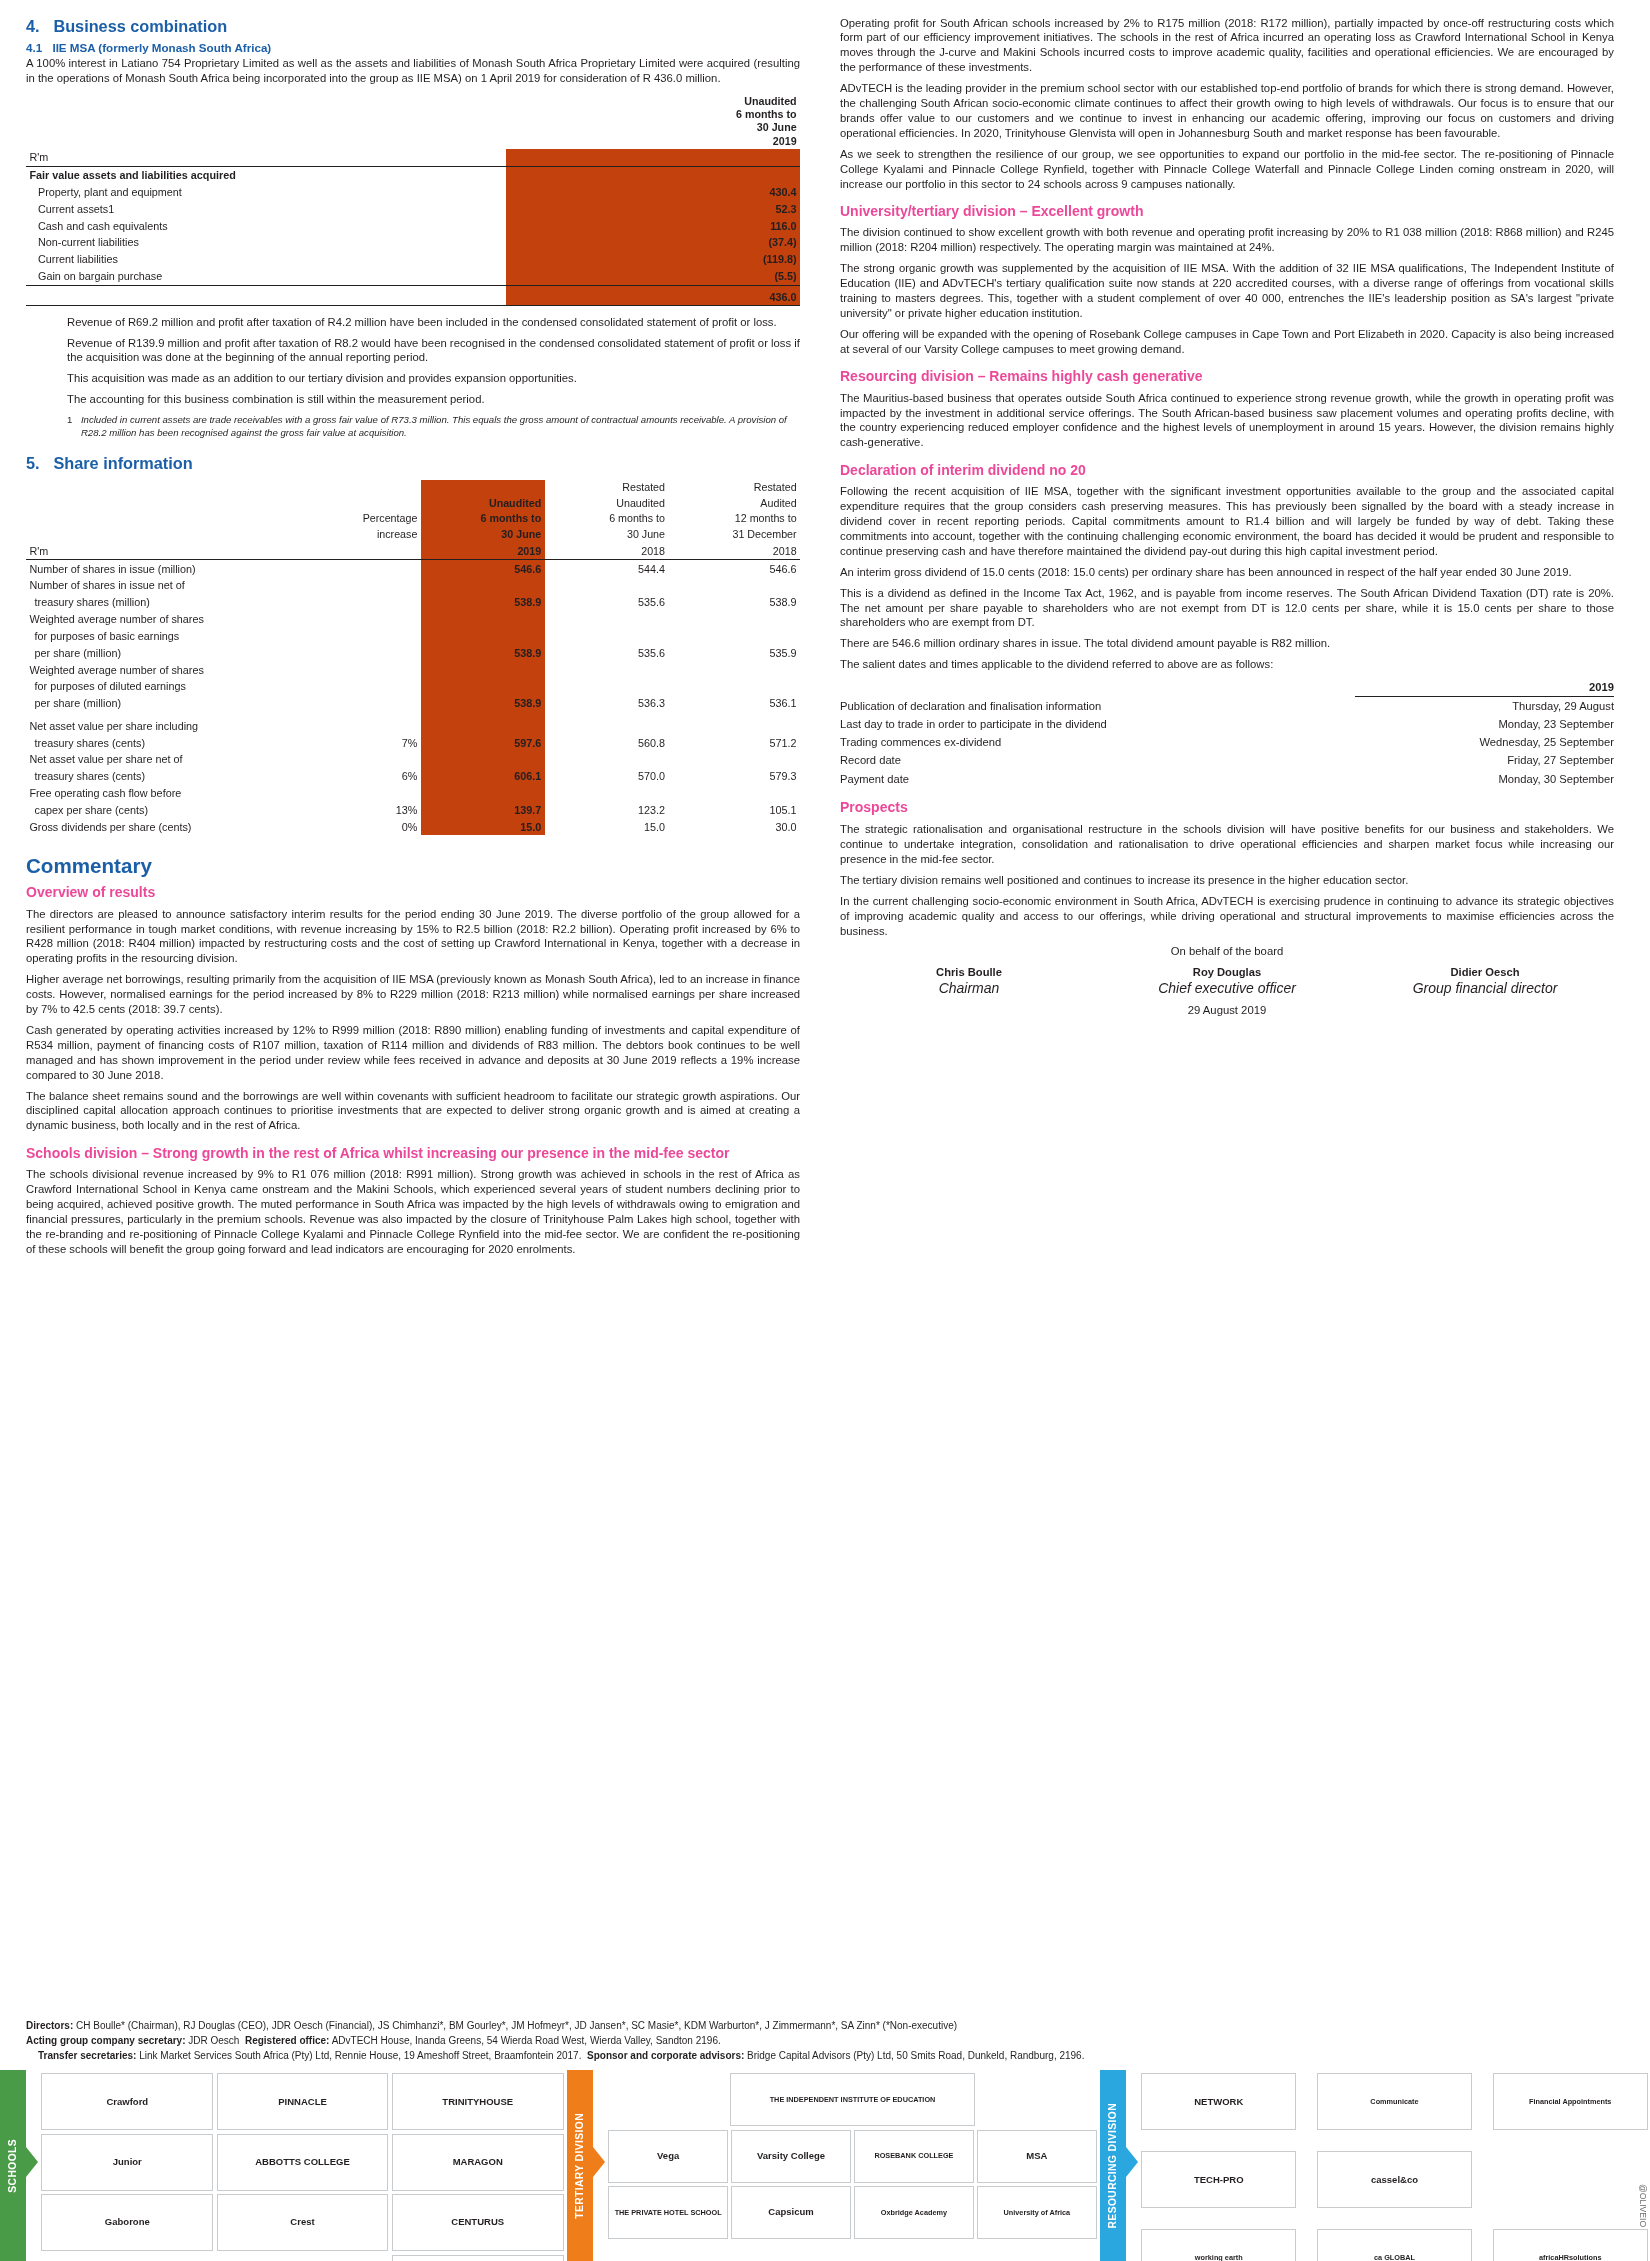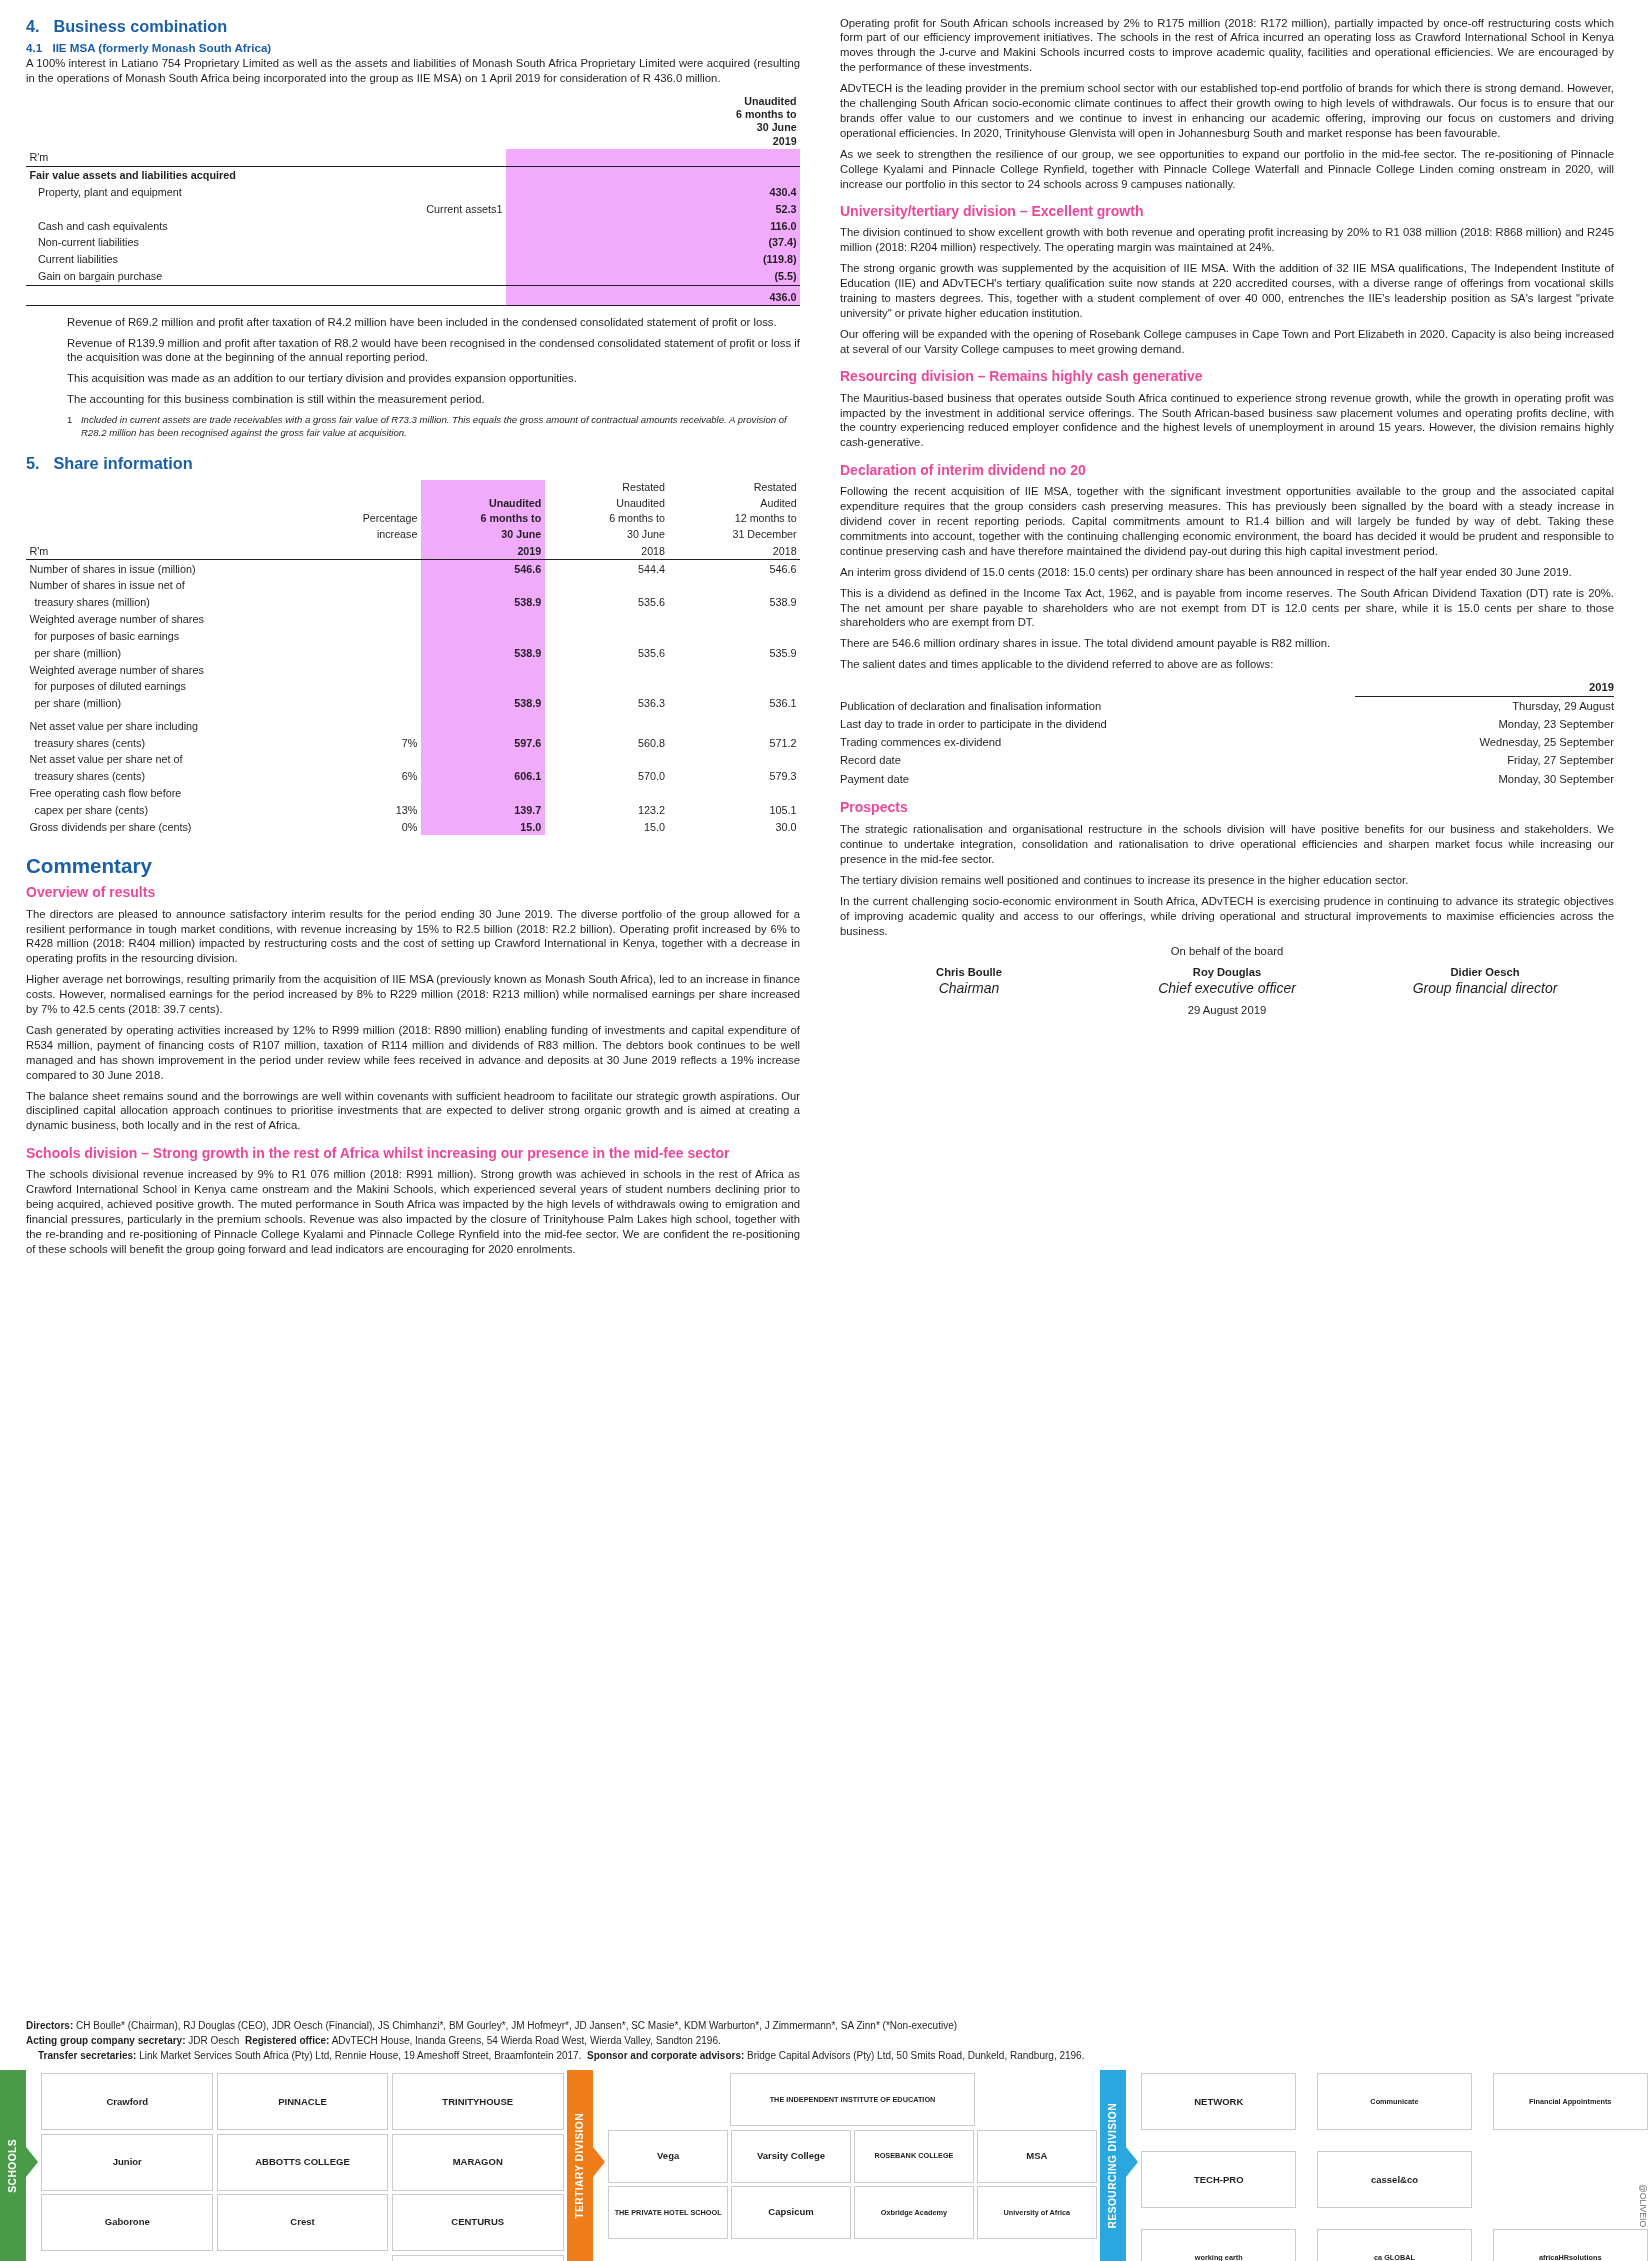--- a/index.html
+++ b/index.html
@@ -20,21 +20,21 @@
   h2.sec-num { font-size:16.3px; color:#1b5fa8; font-weight:bold; margin:0 0 3.4px 0; display:flex; gap:13.8px;}
   .sub-head { font-size:11.6px; color:#1b5fa8; font-weight:bold; display:flex; gap:10.3px; margin-top:1.7px;}
   p.body { margin:0 0 6px 0; text-align:justify; }
   .indent { margin-left:41px; }
 
   table.fin { border-collapse:collapse; width:100%; font-size:10.8px; }
   table.fin td { padding:1.3px 3.4px; vertical-align:bottom; }
   td.num { text-align:right; white-space:nowrap; }
   td.lbl { text-align:left; }
   .bold { font-weight:bold; }
-  .hl { background:#f0abfc; }
+  .hl { background:#c2410c; }
   .rule-top td { border-top:0.9px solid #231f20; }
   .rule-bot td { border-bottom:0.9px solid #231f20; }
   .colhead { font-size:10.7px; font-weight:bold; text-align:right; line-height:1.22; vertical-align:bottom; padding-bottom:2.6px;}
   .colhead-light { font-size:10.7px; font-weight:normal; text-align:right; line-height:1.22; vertical-align:bottom; padding-bottom:2.6px;}
   .fn { font-size:9.6px; font-style:italic; margin-top:6.9px; display:flex; gap:8.6px; }
   .fn .n { font-style:normal; }
 
   h1.comment { font-size:20.6px; color:#1b5fa8; font-weight:bold; margin:17px 0 3.4px 0; }
   h3.blue { font-size:14px; color:#ec4899; font-weight:bold; margin:10.3px 0 5.2px 0; }
 
@@ -105,21 +105,21 @@
         </tr>
         <tr>
           <td class="lbl bold">Fair value assets and liabilities acquired</td>
           <td class="num hl"></td>
         </tr>
         <tr>
           <td class="lbl" style="padding-left:12px;">Property, plant and equipment</td>
           <td class="num hl bold">430.4</td>
         </tr>
         <tr>
-          <td class="lbl" style="padding-left:12px;text-align:right;">Current assets1</td>
+          <td class="lbl" style="padding-left:12px;">Current assets1</td>
           <td class="num hl bold">52.3</td>
         </tr>
         <tr>
           <td class="lbl" style="padding-left:12px;">Cash and cash equivalents</td>
           <td class="num hl bold">116.0</td>
         </tr>
         <tr>
           <td class="lbl" style="padding-left:12px;">Non-current liabilities</td>
           <td class="num hl bold">(37.4)</td>
         </tr>

